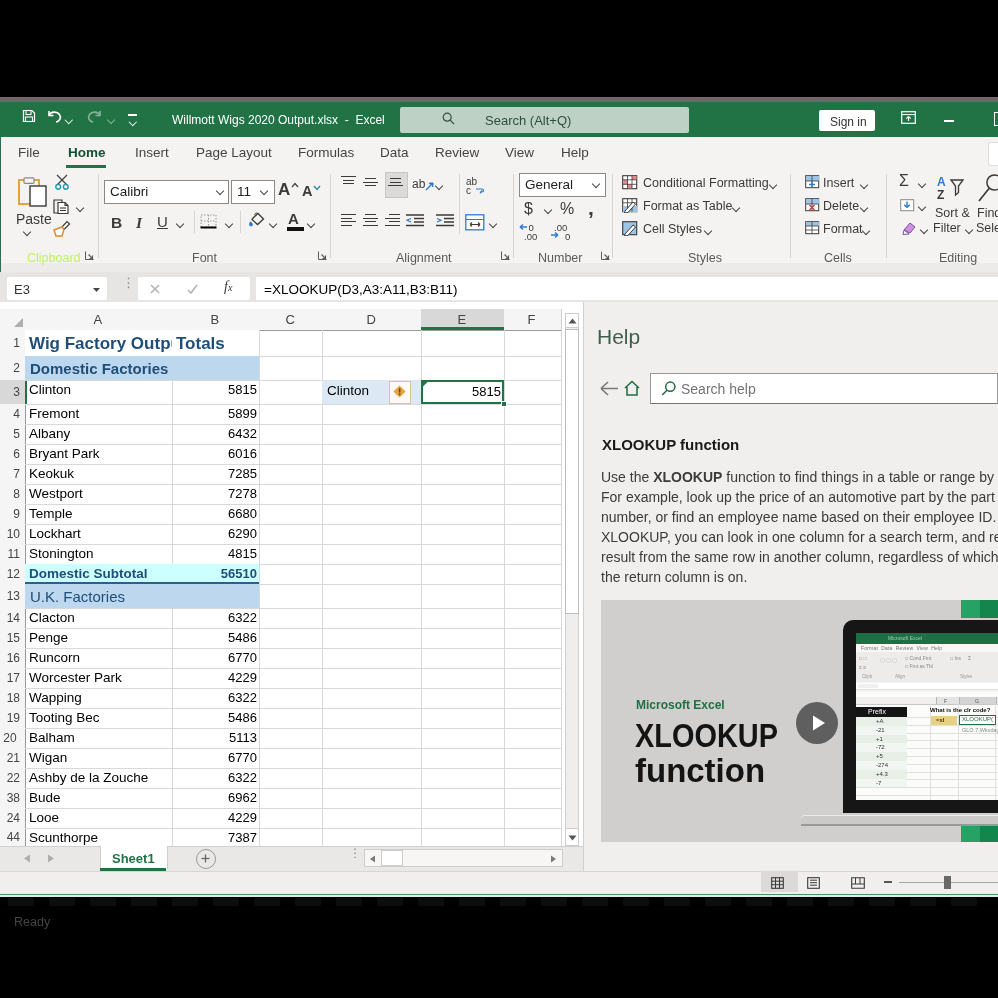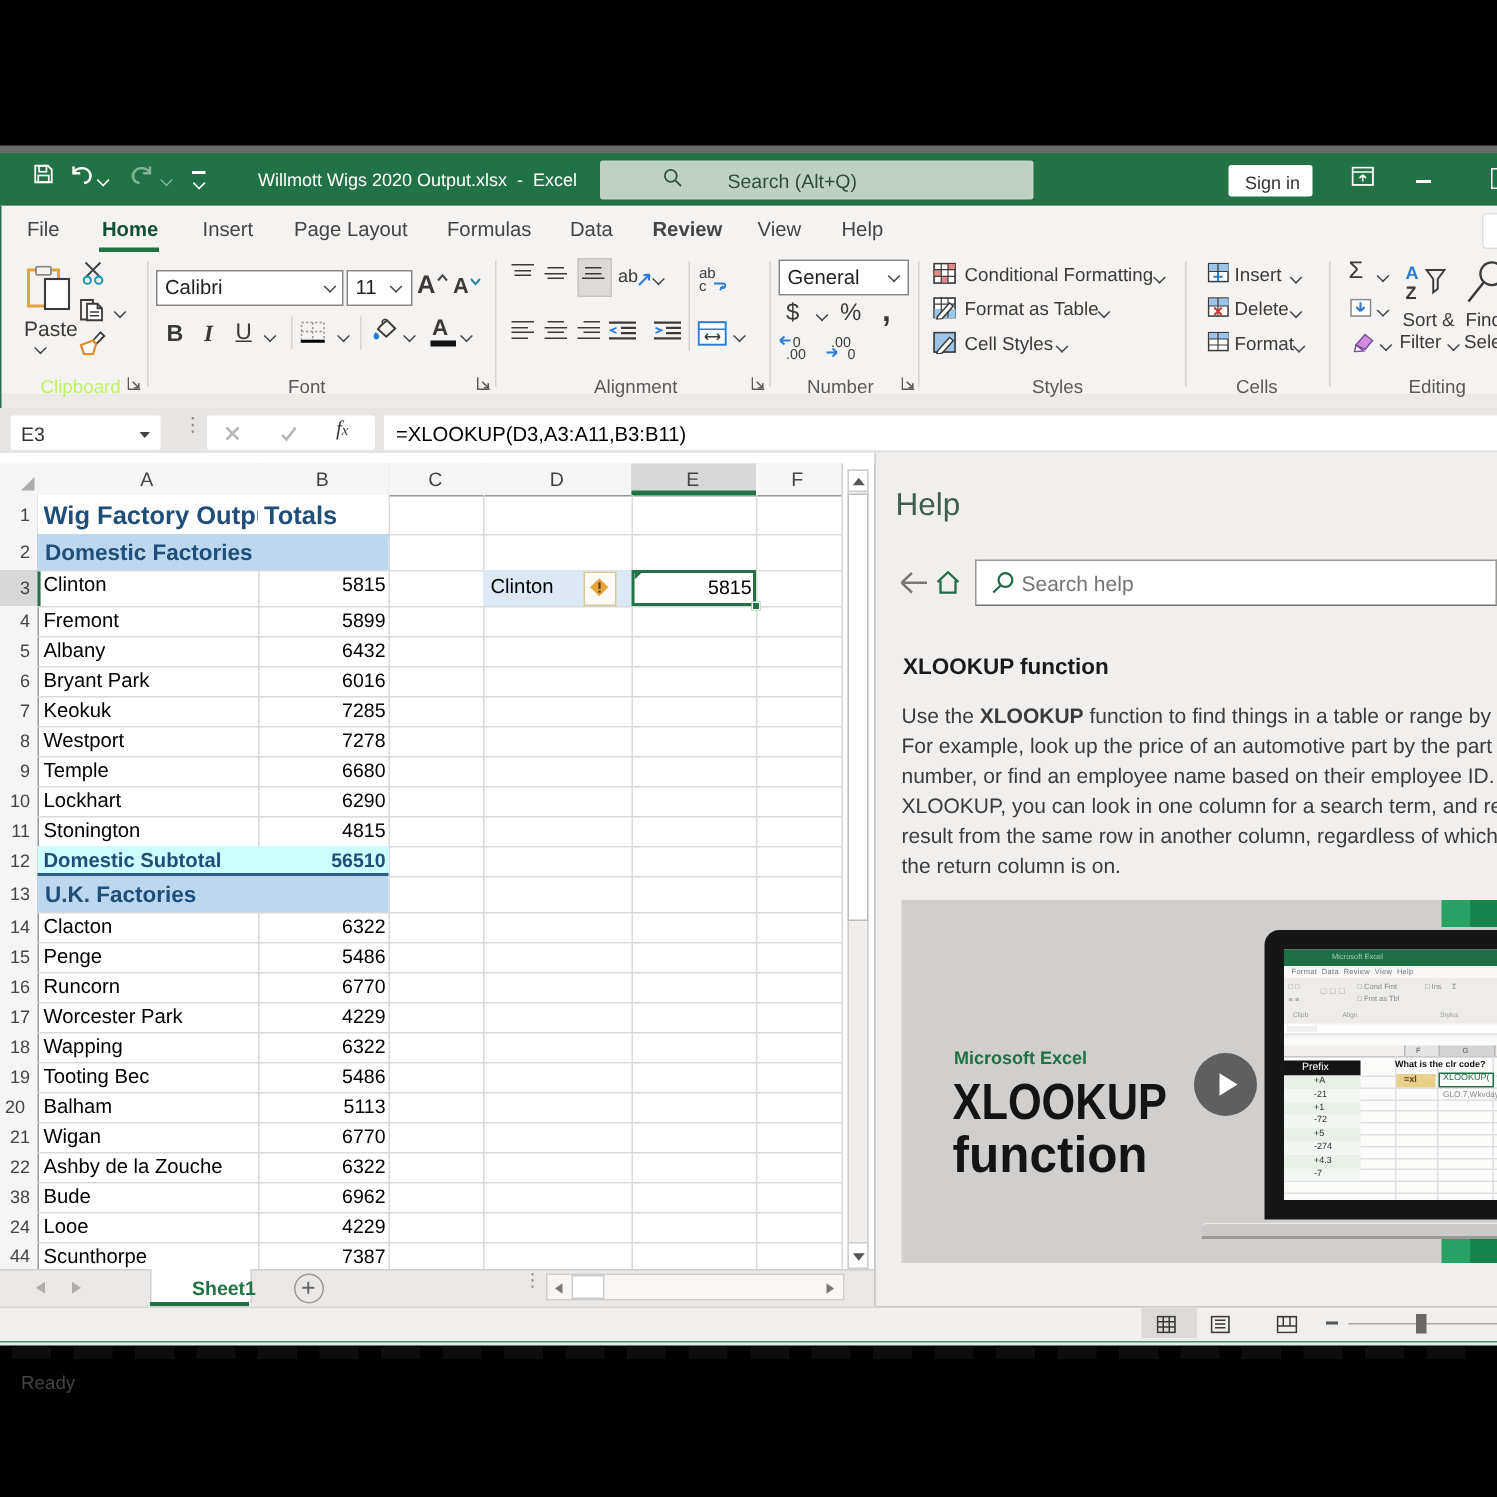--- a/index.html
+++ b/index.html
@@ -47,21 +47,21 @@
 <div class="ab" style="left:944px;top:120px;width:10px;height:1.6px;background:#fff;"></div>
 <div class="ab" style="left:994px;top:112px;width:4px;height:12px;border:1.2px solid #fff;border-right:none;"></div>
 <div class="ab" style="left:0px;top:137px;width:998px;height:33px;background:#f4f3f2;"></div>
 <div class="ab" style="left:18px;top:145px;font-size:13.5px;color:#444;font-weight:normal;white-space:nowrap;">File</div>
 <div class="ab" style="left:68px;top:145px;font-size:13.5px;color:#0f5132;font-weight:bold;white-space:nowrap;">Home</div>
 <div class="ab" style="left:66px;top:165px;width:40px;height:3px;background:#217346;"></div>
 <div class="ab" style="left:135px;top:145px;font-size:13.5px;color:#444;font-weight:normal;white-space:nowrap;">Insert</div>
 <div class="ab" style="left:196px;top:145px;font-size:13.5px;color:#444;font-weight:normal;white-space:nowrap;">Page Layout</div>
 <div class="ab" style="left:298px;top:145px;font-size:13.5px;color:#444;font-weight:normal;white-space:nowrap;">Formulas</div>
 <div class="ab" style="left:380px;top:145px;font-size:13.5px;color:#444;font-weight:normal;white-space:nowrap;">Data</div>
-<div class="ab" style="left:435px;top:145px;font-size:13.5px;color:#444;font-weight:bold;white-space:nowrap;">Review</div>
+<div class="ab" style="left:435px;top:145px;font-size:13.5px;color:#444;font-weight:normal;white-space:nowrap;">Review</div>
 <div class="ab" style="left:505px;top:145px;font-size:13.5px;color:#444;font-weight:normal;white-space:nowrap;">View</div>
 <div class="ab" style="left:561px;top:145px;font-size:13.5px;color:#444;font-weight:normal;white-space:nowrap;">Help</div>
 <div class="ab" style="left:988px;top:142px;width:10px;height:22px;background:#fff;border:1px solid #e0dedc;border-right:none;border-radius:3px 0 0 3px;"></div>
 <div class="ab" style="left:0px;top:170px;width:998px;height:93px;background:#f4f3f2;border-bottom:1px solid #dedcda;"></div>
 <div class="ab" style="left:0px;top:263px;width:998px;height:9px;background:#ecebe9;"></div>
 <div class="ab" style="left:0px;top:137px;width:1px;height:709px;background:#2e6b4f;"></div>
 <svg class="ab" style="left:18px;top:177px" width="30" height="30" viewBox="0 0 30 30" xmlns="http://www.w3.org/2000/svg">
       <rect x="1" y="3" width="20" height="24" fill="none" stroke="#e0a33e" stroke-width="2"></rect>
       <rect x="6" y="0.8" width="10" height="5.5" rx="1" fill="#f4f3f2" stroke="#8a8886" stroke-width="1.2"></rect>
       <rect x="12" y="9" width="16" height="20" fill="#fff" stroke="#3b3a39" stroke-width="1.4"></rect>
@@ -491,21 +491,21 @@
 <div class="ab" style="left:177px;top:506px;width:80px;text-align:right;font-size:13px;color:#000;font-weight:normal;">6680</div>
 <div class="ab" style="left:29px;top:526px;font-size:13.5px;color:#000;font-weight:normal;white-space:nowrap;">Lockhart</div>
 <div class="ab" style="left:177px;top:526px;width:80px;text-align:right;font-size:13px;color:#000;font-weight:normal;">6290</div>
 <div class="ab" style="left:29px;top:546px;font-size:13.5px;color:#000;font-weight:normal;white-space:nowrap;">Stonington</div>
 <div class="ab" style="left:177px;top:546px;width:80px;text-align:right;font-size:13px;color:#000;font-weight:normal;">4815</div>
 <div class="ab" style="left:25px;top:564px;width:234px;height:20px;background:#ccffff;"></div>
 <div class="ab" style="left:29px;top:566px;font-size:13.5px;color:#1f4e79;font-weight:bold;white-space:nowrap;">Domestic Subtotal</div>
 <div class="ab" style="left:177px;top:566px;width:80px;text-align:right;font-size:13px;color:#1f4e79;font-weight:bold;">56510</div>
 <div class="ab" style="left:25px;top:582px;width:234px;height:2px;background:#2e5f8a;"></div>
 <div class="ab" style="left:25px;top:584px;width:234px;height:24px;background:#bdd7ee;"></div>
-<div class="ab" style="left:30px;top:588px;font-size:15px;color:#1f4e79;font-weight:bold;white-space:nowrap;">U.K. Factories</div>
+<div class="ab" style="left:30px;top:588px;font-size:15px;color:#1f4e79;font-weight:normal;white-space:nowrap;">U.K. Factories</div>
 <div class="ab" style="left:29px;top:610px;font-size:13.5px;color:#000;font-weight:normal;white-space:nowrap;">Clacton</div>
 <div class="ab" style="left:177px;top:610px;width:80px;text-align:right;font-size:13px;color:#000;font-weight:normal;">6322</div>
 <div class="ab" style="left:29px;top:630px;font-size:13.5px;color:#000;font-weight:normal;white-space:nowrap;">Penge</div>
 <div class="ab" style="left:177px;top:630px;width:80px;text-align:right;font-size:13px;color:#000;font-weight:normal;">5486</div>
 <div class="ab" style="left:29px;top:650px;font-size:13.5px;color:#000;font-weight:normal;white-space:nowrap;">Runcorn</div>
 <div class="ab" style="left:177px;top:650px;width:80px;text-align:right;font-size:13px;color:#000;font-weight:normal;">6770</div>
 <div class="ab" style="left:29px;top:670px;font-size:13.5px;color:#000;font-weight:normal;white-space:nowrap;">Worcester Park</div>
 <div class="ab" style="left:177px;top:670px;width:80px;text-align:right;font-size:13px;color:#000;font-weight:normal;">4229</div>
 <div class="ab" style="left:29px;top:690px;font-size:13.5px;color:#000;font-weight:normal;white-space:nowrap;">Wapping</div>
 <div class="ab" style="left:177px;top:690px;width:80px;text-align:right;font-size:13px;color:#000;font-weight:normal;">6322</div>
@@ -647,21 +647,21 @@
 <div class="ab" style="left:801px;top:815px;width:197px;height:9px;background:#cbcac9;border-radius:4px 0 0 4px;border-top:1px solid #ecebea;"></div>
 <div class="ab" style="left:801px;top:824px;width:197px;height:2px;background:#9a9998;"></div>
 <div class="ab" style="left:0px;top:846px;width:583px;height:25px;background:#e9e8e6;border-top:1px solid #d0cece;"></div>
 <svg class="ab" style="left:22px;top:854px" width="10" height="9" viewBox="0 0 10 9" xmlns="http://www.w3.org/2000/svg">
       <path d="M8 0.5 L2 4.5 L8 8.5 Z" fill="#b0aeac"></path>
     </svg>
 <svg class="ab" style="left:46px;top:854px" width="10" height="9" viewBox="0 0 10 9" xmlns="http://www.w3.org/2000/svg">
       <path d="M2 0.5 L8 4.5 L2 8.5 Z" fill="#b0aeac"></path>
     </svg>
 <div class="ab" style="left:100px;top:846px;width:66px;height:23px;background:#fff;border-left:1px solid #d0cece;border-right:1px solid #d0cece;"></div>
-<div class="ab" style="left:128px;top:851px;font-size:13px;color:#217346;font-weight:bold;white-space:nowrap;">Sheet1</div>
+<div class="ab" style="left:112px;top:851px;font-size:13px;color:#217346;font-weight:bold;white-space:nowrap;">Sheet1</div>
 <div class="ab" style="left:100px;top:868px;width:66px;height:3px;background:#217346;"></div>
 <div class="ab" style="left:196px;top:849px;width:18px;height:18px;border-radius:50%;border:1px solid #9a9896;"></div>
 <svg class="ab" style="left:201px;top:854px" width="9" height="9" viewBox="0 0 9 9" xmlns="http://www.w3.org/2000/svg">
       <line x1="4.5" y1="0.5" x2="4.5" y2="8.5" stroke="#666" stroke-width="1.3"></line>
       <line x1="0.5" y1="4.5" x2="8.5" y2="4.5" stroke="#666" stroke-width="1.3"></line>
     </svg>
 <div class="ab" style="left:349px;top:851px;width:4px;height:16px;color:#8a8886;font-size:12px;line-height:5px;">⋮</div>
 <div class="ab" style="left:364px;top:849px;width:199px;height:18px;background:#f7f6f5;border:1px solid #cfcdcb;box-sizing:border-box;"></div>
 <svg class="ab" style="left:369px;top:855px" width="7" height="8" viewBox="0 0 7 8" xmlns="http://www.w3.org/2000/svg">
       <path d="M6 0.5 L1 4 L6 7.5 Z" fill="#7a7876"></path>

